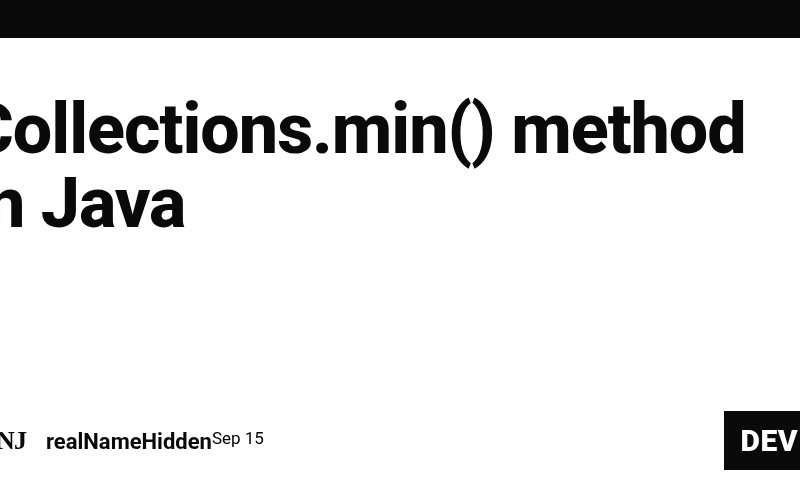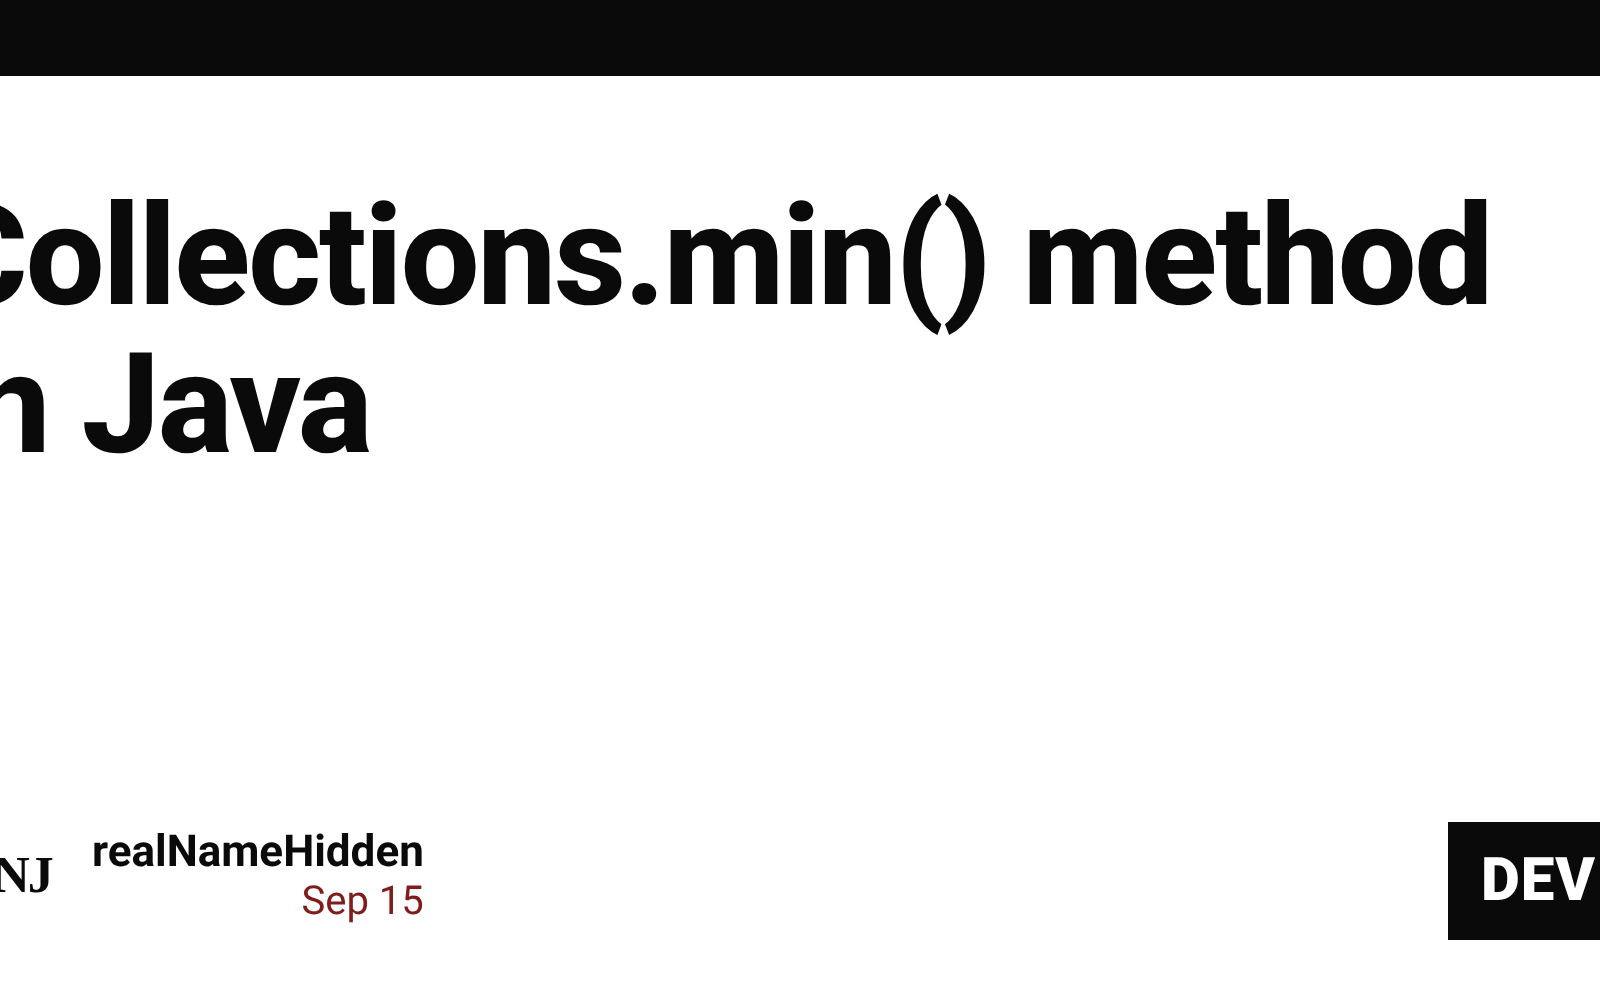--- a/index.html
+++ b/index.html
@@ -47,31 +47,30 @@
       align-items: center;
       justify-content: center;
       font-weight: 900;
       font-size: 26px;
       color: #0a0a0a;
       font-family: Georgia, serif;
       letter-spacing: -1px;
     }
     .author-meta {
       display: flex;
-      flex-direction: column;
-      align-items: flex-end;
+      flex-direction: row;
     }
     .author-name {
       font-size: 22px;
       font-weight: 700;
       color: #0a0a0a;
     }
     .post-date {
-      font-size: 20px;
-      color: #7f1d1d;
+      font-size: 17px;
+      color: #000000;
       margin-top: -1px;
     }
     .dev-badge {
       position: absolute;
       bottom: 30px;
       right: -14px;
       background: #0a0a0a;
       color: #ffffff;
       font-weight: 900;
       font-size: 30px;

